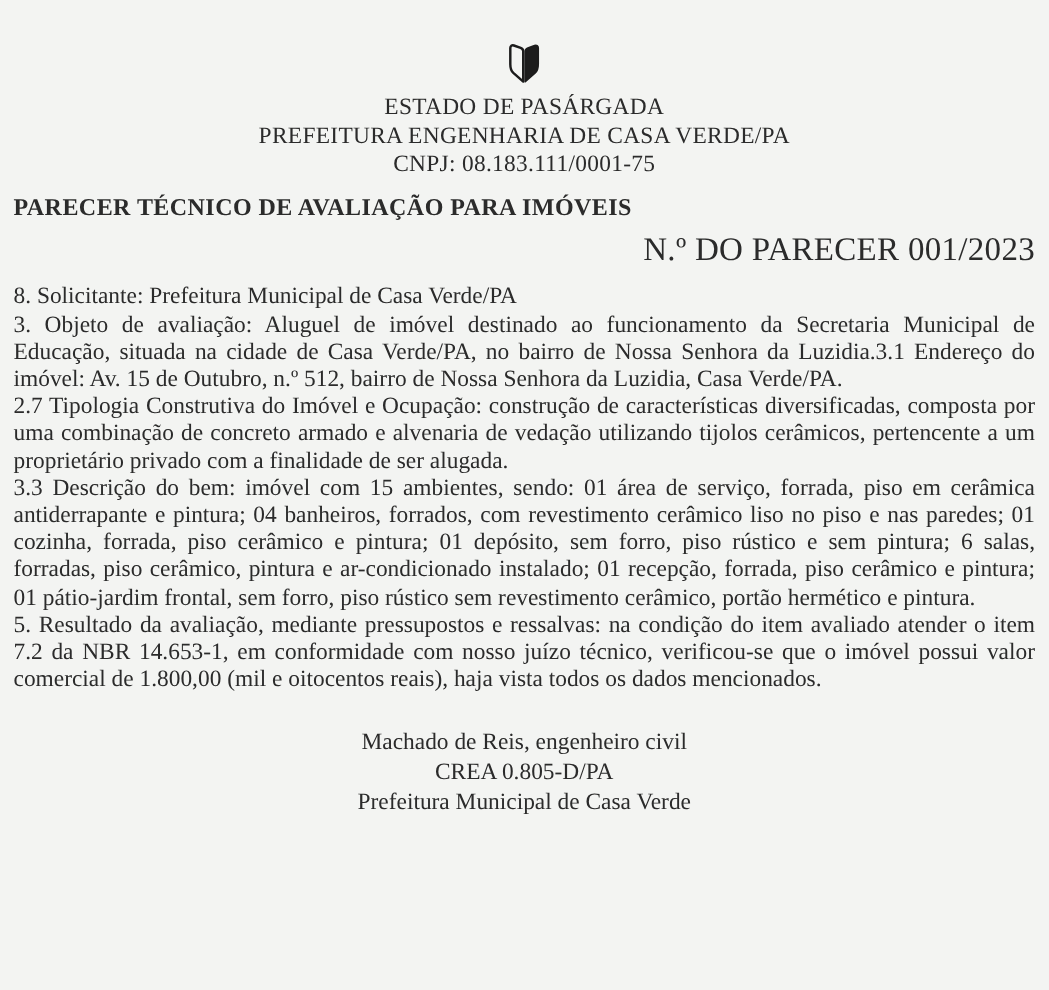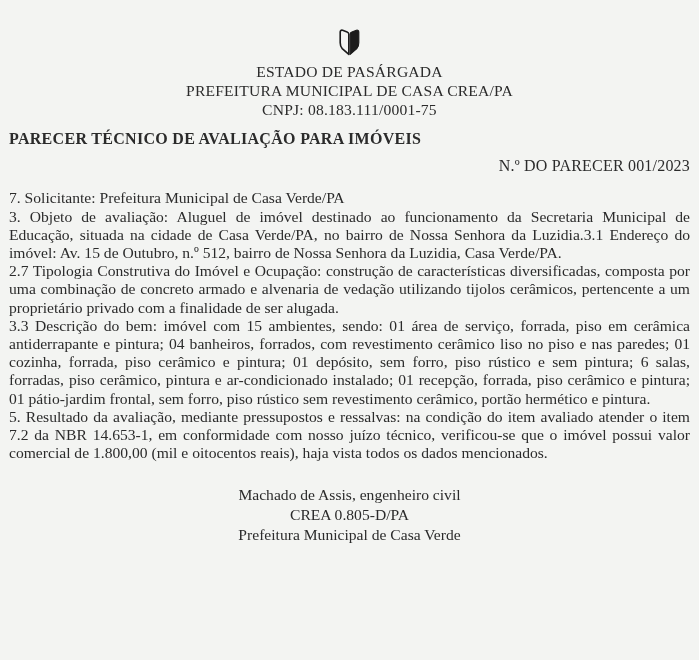--- a/index.html
+++ b/index.html
@@ -45,21 +45,21 @@
     margin-top: 11px;
     text-align: left;
     font-weight: bold;
     font-size: 16px;
     line-height: 17px;
     letter-spacing: 0.3px;
   }
   .parecer-number {
     margin-top: 10px;
     text-align: right;
-    font-size: 16px;
+    font-size: 22px;
     line-height: 17px;
     letter-spacing: 0.2px;
   }
   .body-text {
     margin-top: 15px;
   }
   .body-text p {
     margin: 0;
     font-size: 15.6px;
     line-height: 18.2px;
@@ -83,35 +83,35 @@
     <span>
       <svg width="23" height="29" viewBox="0 0 24 30" aria-hidden="true">
         <path d="M11.3 6.4 C11.3 5.2 10.6 4.4 9.5 4.0 L4.8 2.3 C3.4 1.8 2.3 2.6 2.3 4.1 L2.3 15.3 C2.3 18.3 2.9 19.9 4.4 21.4 L11.3 27.4 Z" fill="#f3f4f2" stroke="#1c1c1c" stroke-width="1.7" stroke-linejoin="round"></path>
         <path d="M12.7 6.4 C12.7 5.2 13.4 4.4 14.5 4.0 L19.2 2.3 C20.6 1.8 21.7 2.6 21.7 4.1 L21.7 15.3 C21.7 18.3 21.1 19.9 19.6 21.4 L12.7 27.4 Z" fill="#1c1c1c" stroke="#1c1c1c" stroke-width="1.2" stroke-linejoin="round"></path>
       </svg>
     </span>
   </div>
 
   <div class="letterhead">
     <div>ESTADO DE PASÁRGADA</div>
-    <div>PREFEITURA MUNICIPAL DE CASA CREA/PA</div>
+    <div>PREFEITURA ENGENHARIA DE CASA VERDE/PA</div>
     <div>CNPJ: 08.183.111/0001-75</div>
   </div>
 
   <div class="doc-title">PARECER TÉCNICO DE AVALIAÇÃO PARA IMÓVEIS</div>
 
   <div class="parecer-number">N.º DO PARECER 001/2023</div>
 
   <div class="body-text">
-    <p>7. Solicitante: Prefeitura Municipal de Casa Verde/PA</p>
+    <p>8. Solicitante: Prefeitura Municipal de Casa Verde/PA</p>
     <p>3. Objeto de avaliação: Aluguel de imóvel destinado ao funcionamento da Secretaria Municipal de Educação, situada na cidade de Casa Verde/PA, no bairro de Nossa Senhora da Luzidia.3.1 Endereço do imóvel: Av. 15 de Outubro, n.º 512, bairro de Nossa Senhora da Luzidia, Casa Verde/PA.</p>
     <p>2.7 Tipologia Construtiva do Imóvel e Ocupação: construção de características diversificadas, composta por uma combinação de concreto armado e alvenaria de vedação utilizando tijolos cerâmicos, pertencente a um proprietário privado com a finalidade de ser alugada.</p>
     <p>3.3 Descrição do bem: imóvel com 15 ambientes, sendo: 01 área de serviço, forrada, piso em cerâmica antiderrapante e pintura; 04 banheiros, forrados, com revestimento cerâmico liso no piso e nas paredes; 01 cozinha, forrada, piso cerâmico e pintura; 01 depósito, sem forro, piso rústico e sem pintura; 6 salas, forradas, piso cerâmico, pintura e ar-condicionado instalado; 01 recepção, forrada, piso cerâmico e pintura; 01 pátio-jardim frontal, sem forro, piso rústico sem revestimento cerâmico, portão hermético e pintura.</p>
     <p>5. Resultado da avaliação, mediante pressupostos e ressalvas: na condição do item avaliado atender o item 7.2 da NBR 14.653-1, em conformidade com nosso juízo técnico, verificou-se que o imóvel possui valor comercial de 1.800,00 (mil e oitocentos reais), haja vista todos os dados mencionados.</p>
   </div>
 
   <div class="signature">
-    <div>Machado de Assis, engenheiro civil</div>
+    <div>Machado de Reis, engenheiro civil</div>
     <div>CREA 0.805-D/PA</div>
     <div>Prefeitura Municipal de Casa Verde</div>
   </div>
 
 </div>
 
 </body></html>

